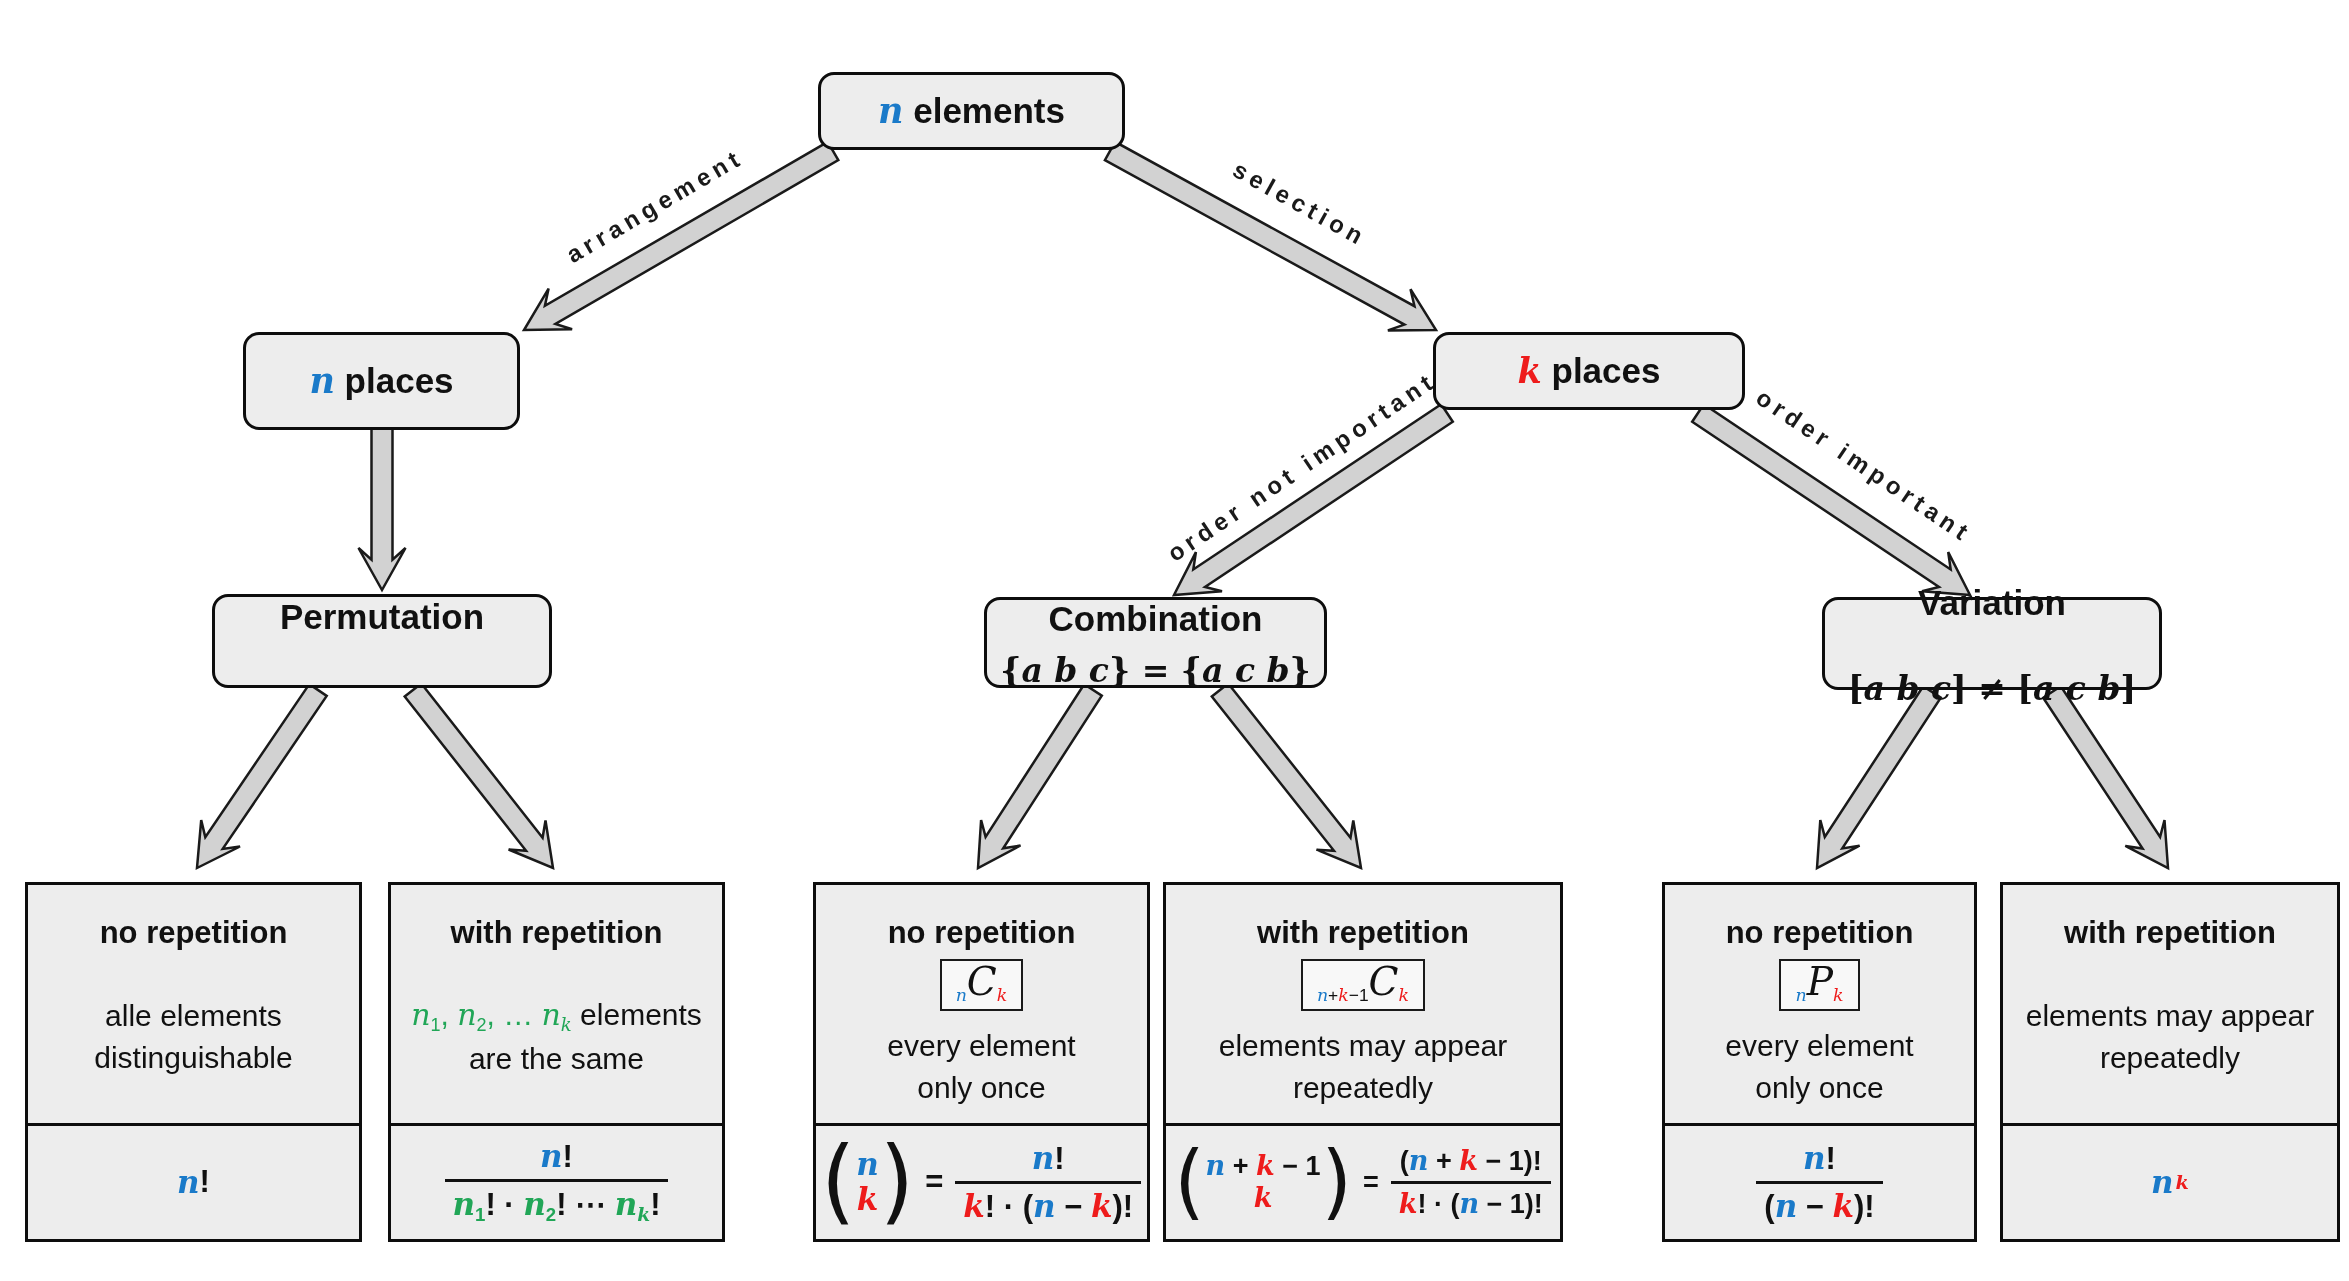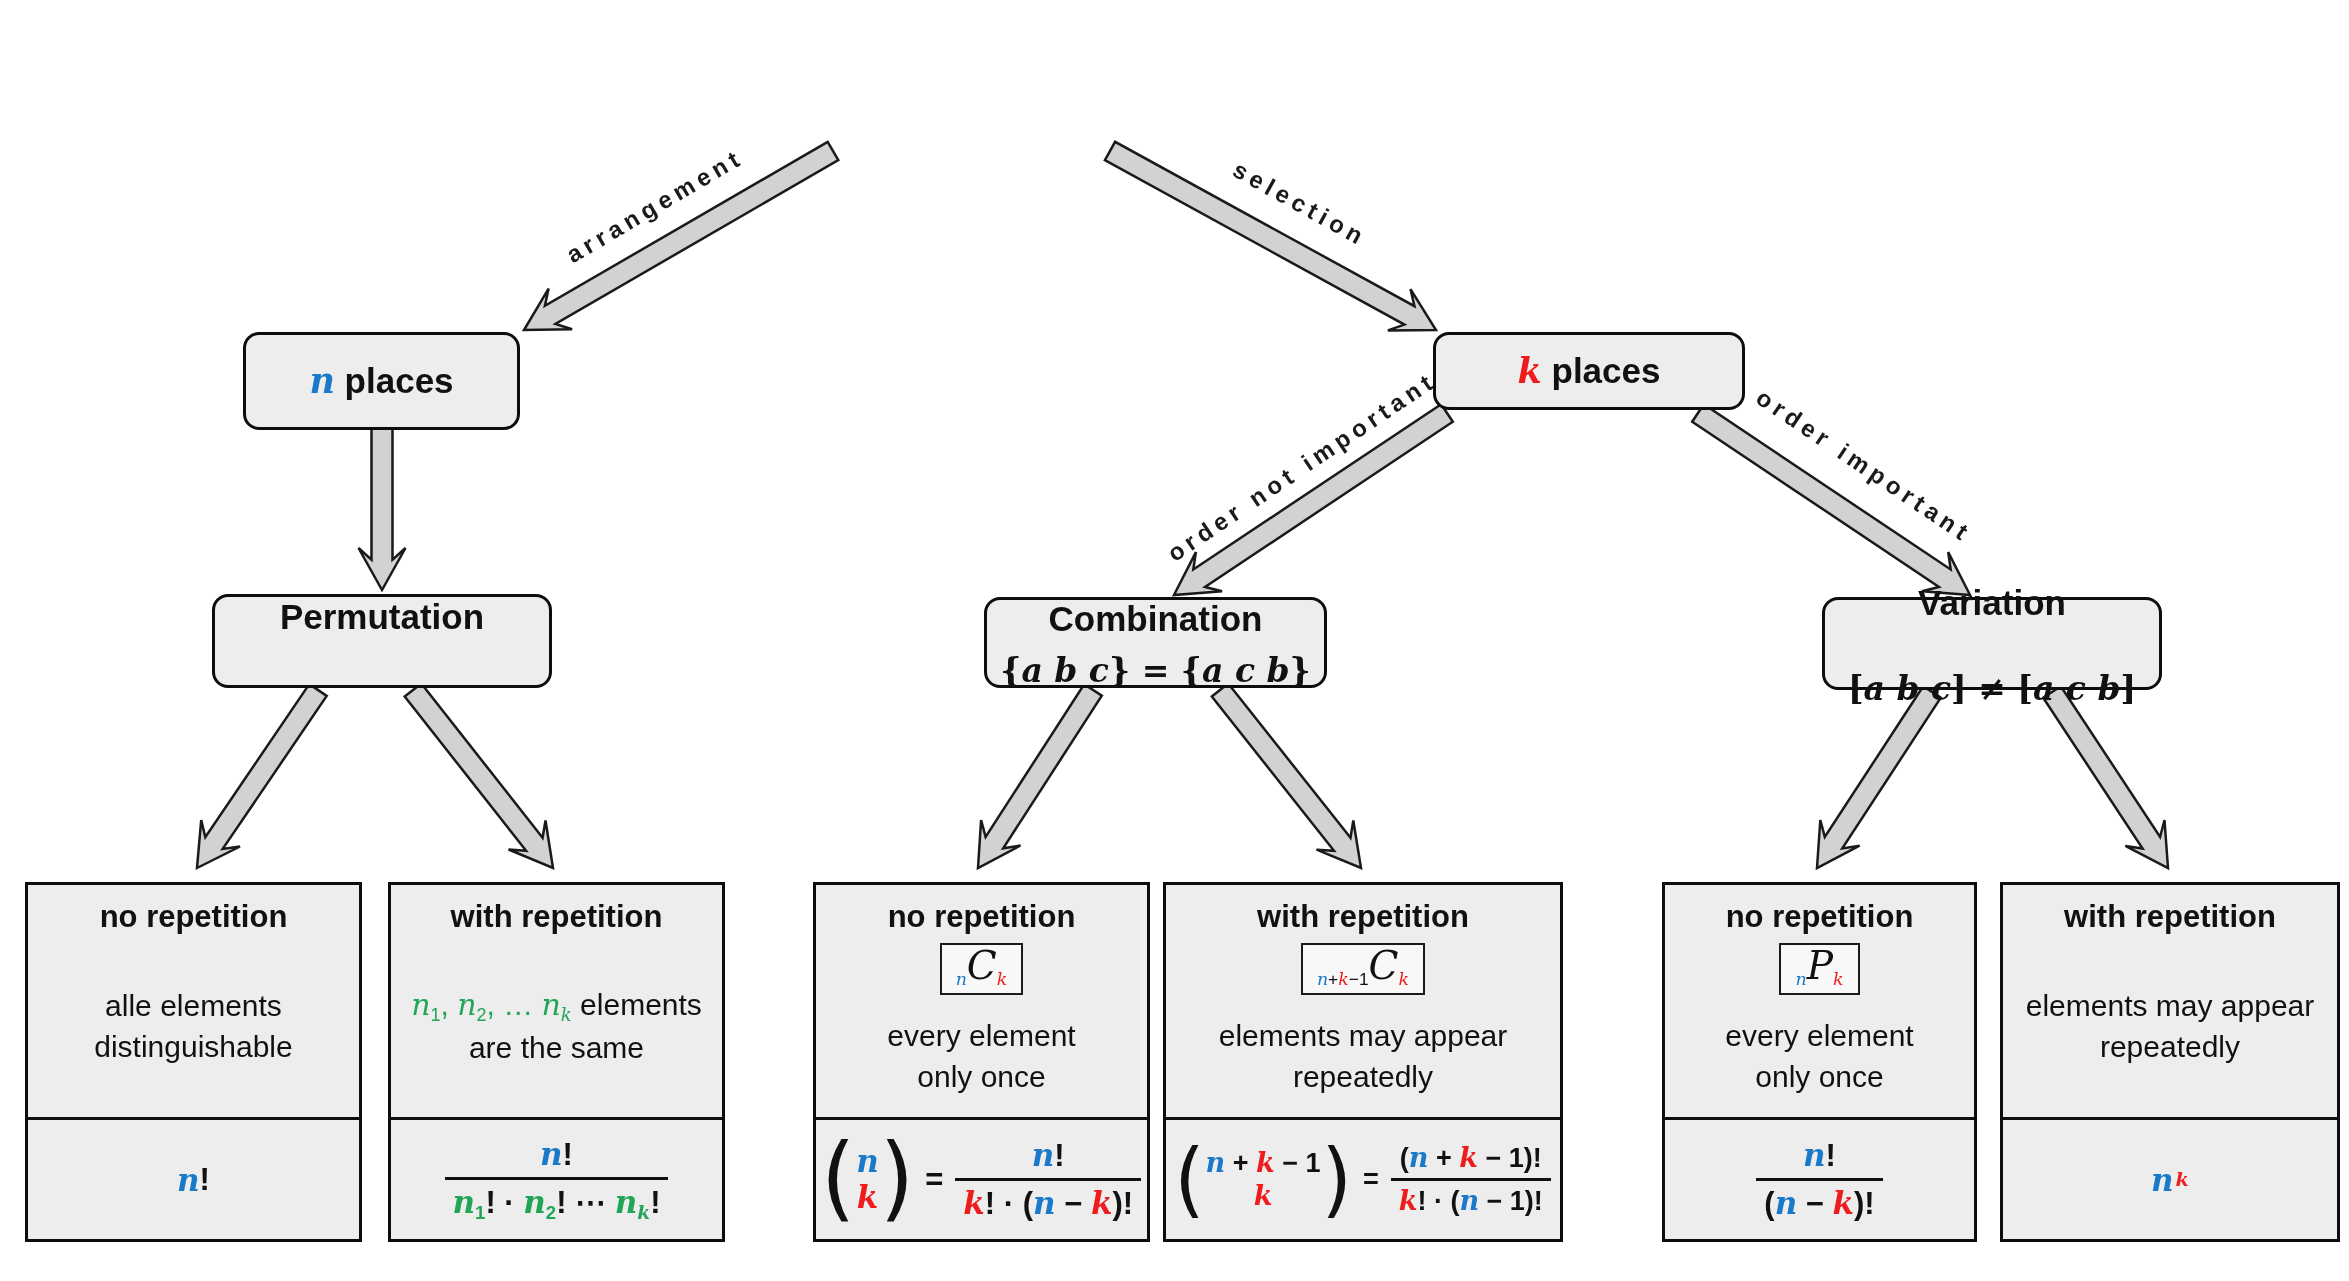--- a/index.html
+++ b/index.html
@@ -37,21 +37,21 @@
   #lab-selection{left:1300px;top:204px;transform:translate(-50%,-50%) rotate(29deg);}
   #lab-ordernot{left:1302px;top:467px;transform:translate(-50%,-50%) rotate(-34deg);}
   #lab-orderimp{left:1864px;top:466px;transform:translate(-50%,-50%) rotate(34deg);}
 
   
   .leaf{position:absolute;top:882px;height:360px;background:var(--boxfill);border:3.5px solid #0d0d0d;
         box-sizing:border-box;display:flex;flex-direction:column;}
   .L0{left:25px;width:337px;}  .L1{left:388px;width:337px;}
   .L2{left:813px;width:337px;} .L3{left:1163px;width:400px;}
   .L4{left:1662px;width:315px;}.L5{left:2000px;width:340px;}
-  .leaf-top{height:234px;box-sizing:border-box;display:flex;flex-direction:column;align-items:center;padding-top:14px;}
+  .leaf-top{height:234px;box-sizing:border-box;display:flex;flex-direction:column;align-items:center;padding-top:14px;margin-top:16px;}
   .leaf-header{font-weight:700;font-size:31px;}
   .leaf-sym{margin-top:8px;border:2.5px solid #1a1a1a;background:#f8f8f8;padding:1px 14px 5px;
             font-weight:400;font-size:29px;line-height:1.05;}
   .leaf-desc{flex:1;display:flex;flex-direction:column;justify-content:center;text-align:center;
              font-size:30px;font-weight:400;line-height:1.38;}
   .leaf-formula{height:123px;box-sizing:border-box;border-top:3.5px solid #0d0d0d;display:flex;
                 align-items:center;justify-content:center;font-weight:700;font-size:31px;}
   .leaf-formula.tight{font-size:27px;}
 
   
@@ -81,20 +81,23 @@
       <path d="M1211.8,696.5L1334.0,850.8L1316.5,849.7L1361.0,868.0L1353.3,820.5L1350.5,837.8L1228.2,683.5Z" fill="#d2d2d2" stroke="#1a1a1a" stroke-width="2.5" stroke-linejoin="miter"></path>
       <path d="M1923.2,686.3L1824.8,836.9L1820.3,820.0L1817.0,868.0L1859.6,845.7L1842.3,848.4L1940.8,697.7Z" fill="#d2d2d2" stroke="#1a1a1a" stroke-width="2.5" stroke-linejoin="miter"></path>
       <path d="M2043.2,697.8L2142.6,848.5L2125.3,845.9L2168.0,868.0L2164.5,820.0L2160.1,837.0L2060.8,686.2Z" fill="#d2d2d2" stroke="#1a1a1a" stroke-width="2.5" stroke-linejoin="miter"></path>
     </svg>
 
   <div class="edge-label" id="lab-arrangement">arrangement</div>
   <div class="edge-label" id="lab-selection">selection</div>
   <div class="edge-label" id="lab-ordernot">order not important</div>
   <div class="edge-label" id="lab-orderimp">order important</div>
 
+  <div class="node" id="node-root">
+    <div class="title"><span class="c-b mt">n</span><span class="c-k"> elements</span></div>
+  </div>
   <div class="node" id="node-nplaces">
     <div class="title"><span class="c-b mt">n</span><span class="c-k"> places</span></div>
   </div>
   <div class="node" id="node-kplaces">
     <div class="title"><span class="c-r mt">k</span><span class="c-k"> places</span></div>
   </div>
   <div class="node" id="node-perm">
     <div class="title">Permutation</div>
   </div>
   <div class="node" id="node-comb">

